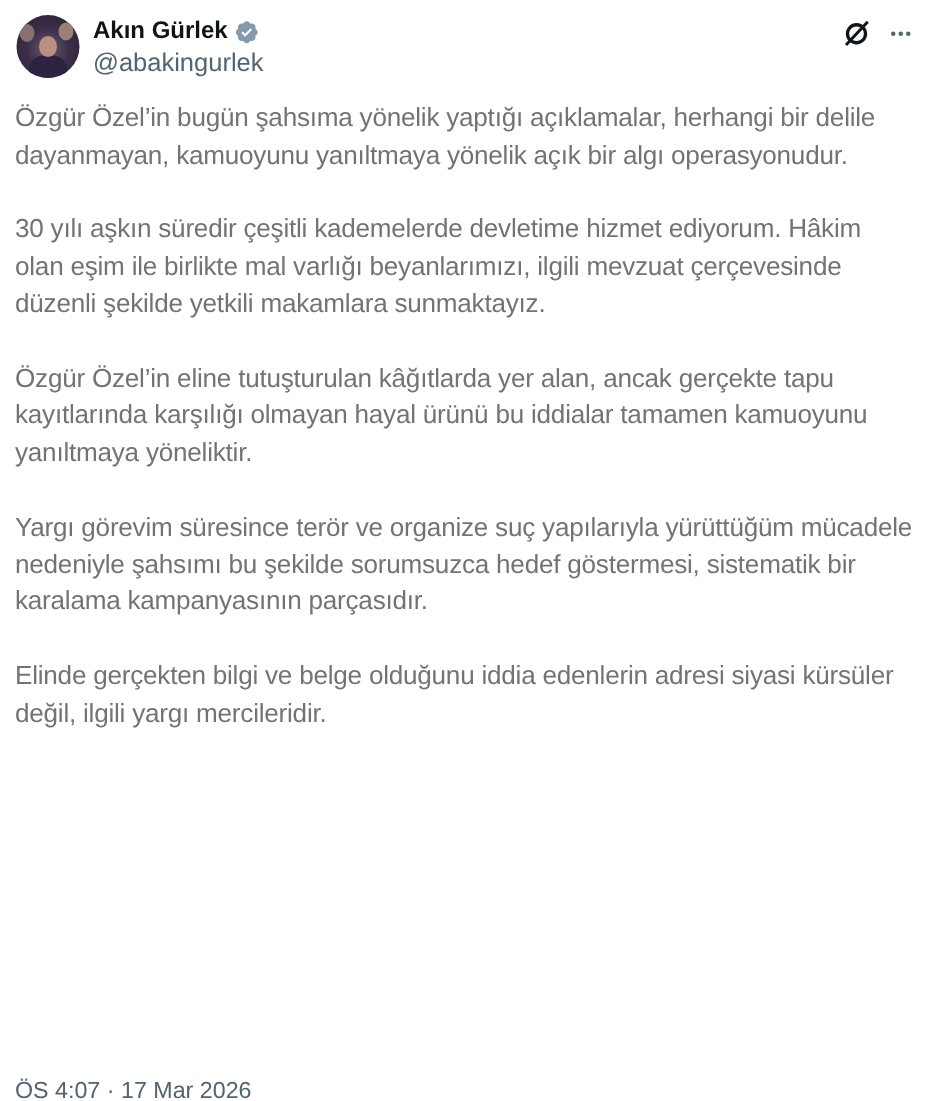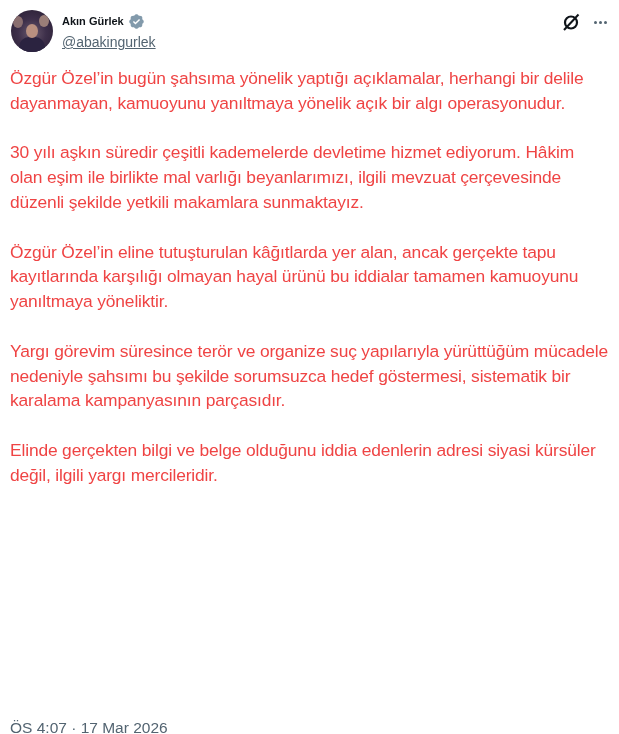--- a/index.html
+++ b/index.html
@@ -51,35 +51,34 @@
     }
     .name-row {
       position: absolute;
       left: 62px; top: 11px;
       display: flex;
       align-items: center;
       gap: 4px;
     }
     .display-name {
       font-weight: bold;
-      font-size: 11px;
+      font-size: 16px;
       color: #0f1419;
       line-height: 20px;
     }
     .verified {
       width: 17px; height: 17px;
       display: inline-block;
     }
     .handle {
       position: absolute;
       left: 62px; top: 32px;
-      font-size: 14px;
+      font-size: 17px;
       color: #536471;
       line-height: 20px;
-      text-decoration: underline;
     }
     .grok-btn {
       position: absolute;
       left: 561px; top: 12px;
       width: 20px; height: 20px;
       cursor: pointer;
     }
     .more-btn {
       position: absolute;
       left: 590px; top: 14px;
@@ -95,21 +94,21 @@
       border-radius: 50%;
       background: #536471;
       display: block;
     }
     .tweet-body {
       position: absolute;
       left: 10px; top: 66px;
       width: 600px;
       font-size: 17.4px;
       line-height: 24.8px;
-      color: #ef4444;
+      color: #737373;
       letter-spacing: -0.15px;
     }
     .para {
       margin: 0 0 24.8px 0;
       white-space: normal;
     }
     .timestamp {
       position: absolute;
       left: 10px; top: 718px;
       font-size: 15.5px;

